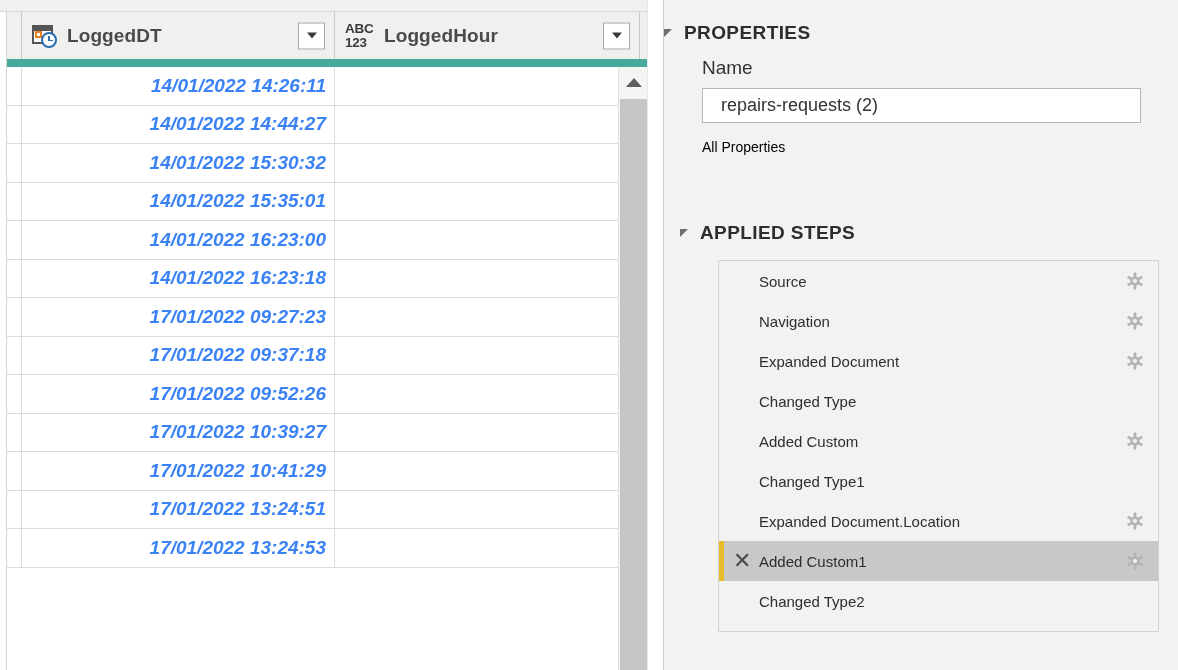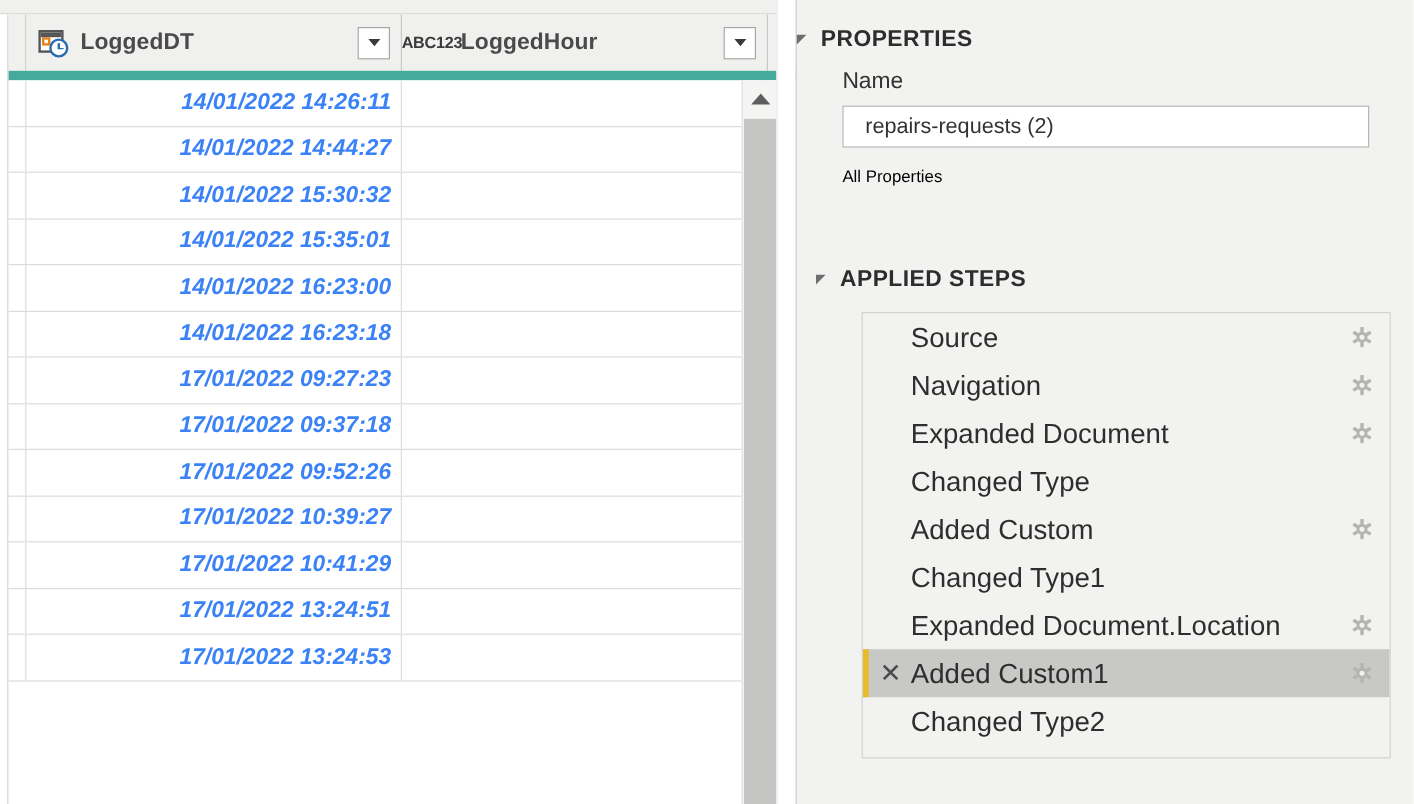--- a/index.html
+++ b/index.html
@@ -114,21 +114,21 @@
     background: #2b6cb0;
   }
   .ic-datetime .clk::before { left: 5px; top: 2px; width: 1.6px; height: 5px; }
   .ic-datetime .clk::after  { left: 6px; top: 6px; width: 4px;   height: 1.6px; }
 
   
   .ic-abc123 {
     flex: 0 0 30px;
     width: 30px;
     display: flex;
-    flex-direction: row;
+    flex-direction: column;
     justify-content: center;
     line-height: 1.02;
     font-family: "Liberation Sans", sans-serif;
     font-size: 13.5px;
     font-weight: 700;
     color: #3b3b3b;
     letter-spacing: -0.2px;
   }
 
   .filter-btn {
@@ -351,21 +351,21 @@
     flex: 0 0 26px;
     font-size: 22px;
     color: #4a4a4a;
     line-height: 1;
     text-align: left;
     font-weight: 400;
   }
   .step-del.hidden { visibility: hidden; }
 
   .step-label {
-    font-size: 23px;
+    font-size: 15px;
     color: #2e2e2e;
     white-space: nowrap;
   }
 
   .step-gear {
     position: absolute;
     right: 13px;
     top: 50%;
     transform: translateY(-50%);
     width: 20px; height: 20px;

